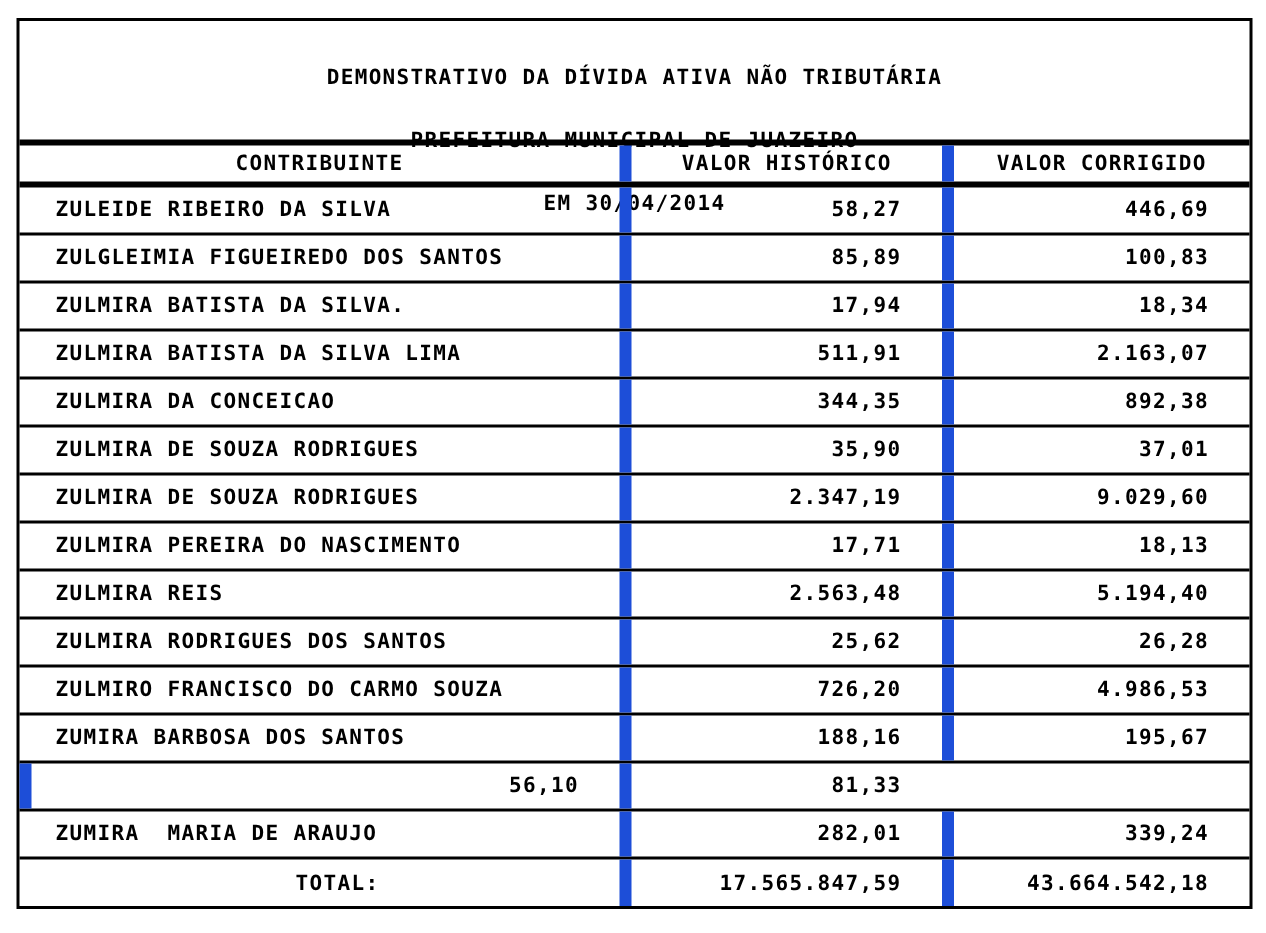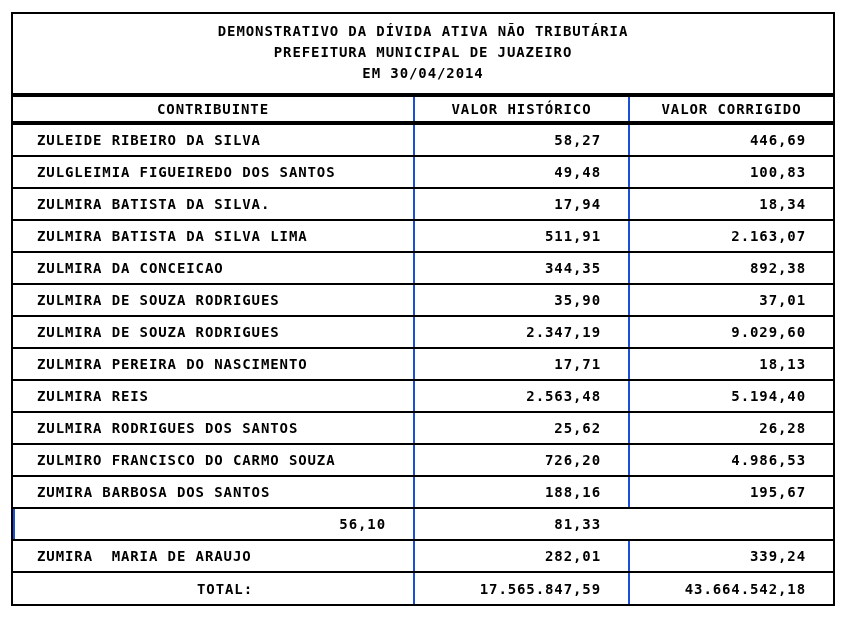--- a/index.html
+++ b/index.html
@@ -33,20 +33,21 @@
   .title-block {
     height: 72px;
     border-bottom: 4px solid #000000;
     padding-top: 7px;
     box-sizing: content-box;
     text-align: center;
   }
   .title-line {
     line-height: 21px;
     white-space: pre;
+    margin-top: 21px;
   }
   .row {
     display: grid;
     grid-template-columns: 400px 215px 205px;
   }
   .header-row {
     height: 24px;
     border-bottom: 4px solid #000000;
   }
   .data-row {
@@ -61,21 +62,21 @@
     align-items: center;
     box-sizing: border-box;
     white-space: pre;
     overflow: hidden;
   }
   .name-cell {
     padding-left: 24px;
     justify-content: flex-start;
   }
   .value-cell {
-    border-left: 2px solid #1d4ed8;
+    border-left: 8px solid #1d4ed8;
     justify-content: flex-end;
     padding-right: 27px;
   }
   .header-cell {
     justify-content: center;
     padding-left: 0;
     padding-right: 0;
   }
   .total-label-cell {
     justify-content: center;
@@ -100,21 +101,21 @@
     </div>
 
     <div id="rows-container">
         <div class="row data-row">
           <div class="cell name-cell">ZULEIDE RIBEIRO DA SILVA</div>
           <div class="cell value-cell">58,27</div>
           <div class="cell value-cell">446,69</div>
         </div>
         <div class="row data-row">
           <div class="cell name-cell">ZULGLEIMIA FIGUEIREDO DOS SANTOS</div>
-          <div class="cell value-cell">49,48</div>
+          <div class="cell value-cell">85,89</div>
           <div class="cell value-cell">100,83</div>
         </div>
         <div class="row data-row">
           <div class="cell name-cell">ZULMIRA BATISTA DA SILVA.</div>
           <div class="cell value-cell">17,94</div>
           <div class="cell value-cell">18,34</div>
         </div>
         <div class="row data-row">
           <div class="cell name-cell">ZULMIRA BATISTA DA SILVA LIMA</div>
           <div class="cell value-cell">511,91</div>

